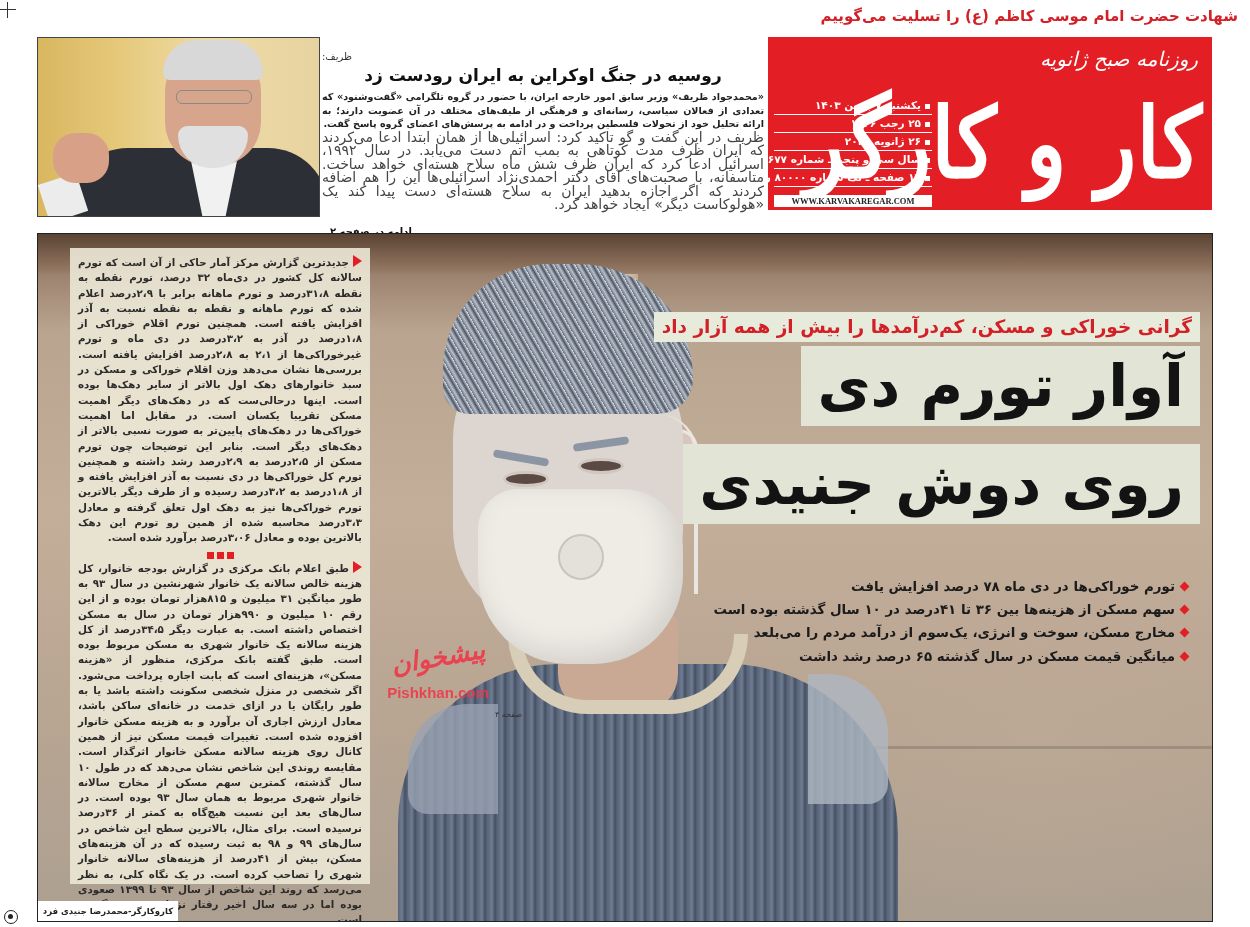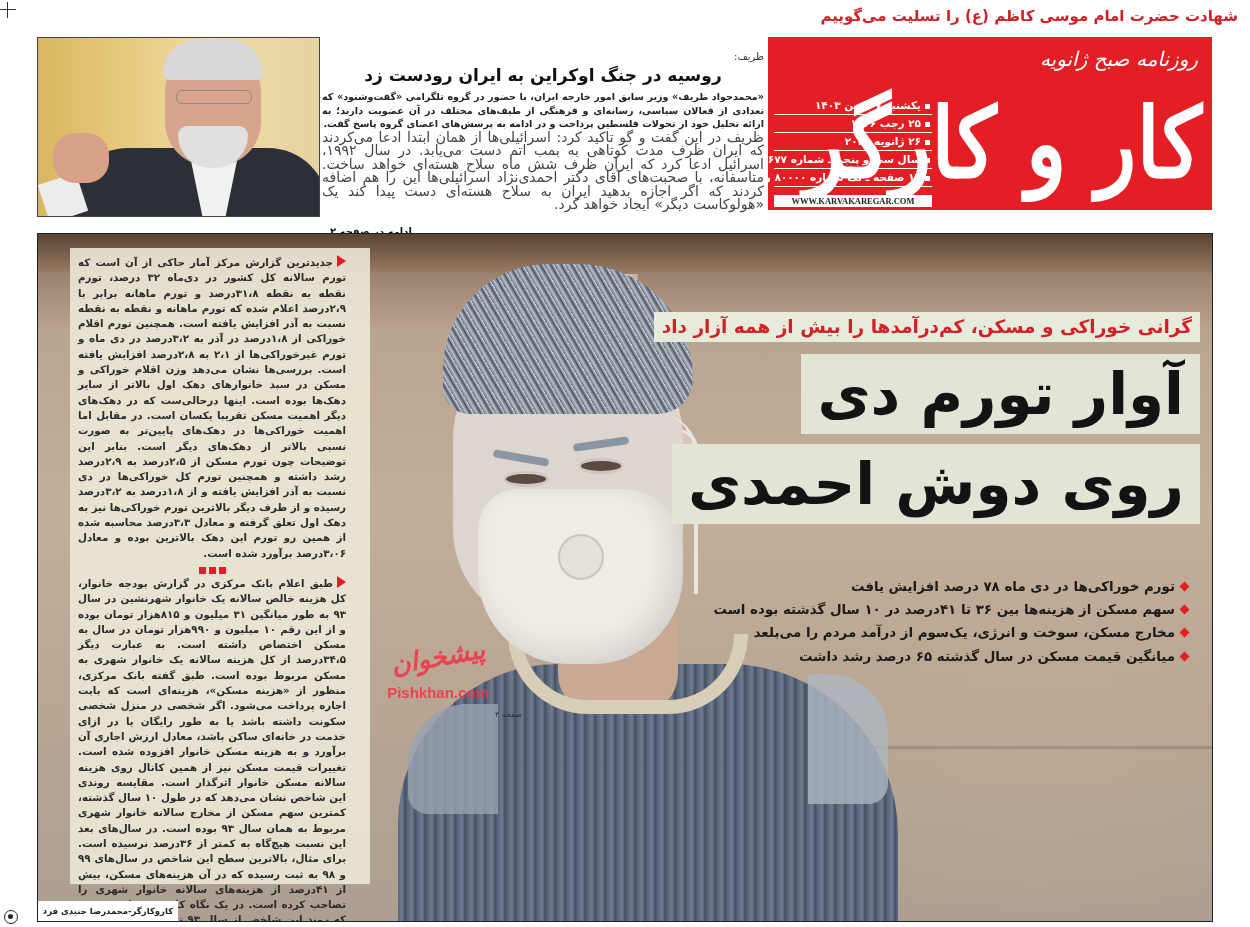--- a/index.html
+++ b/index.html
@@ -36,21 +36,21 @@
   .zarif-photo .shirt { position: absolute; left: 152px; top: 118px; width: 48px; height: 70px; background: #f1f1f1; clip-path: polygon(0 0, 100% 0, 70% 100%, 30% 100%); }
   .zarif-photo .head { position: absolute; left: 127px; top: 6px; width: 96px; height: 122px; background: #d6a58c; border-radius: 48px 48px 44px 44px; }
   .zarif-photo .hair { position: absolute; left: 125px; top: 2px; width: 100px; height: 40px; background: #d8d8d8; border-radius: 50px 50px 10px 10px; }
   .zarif-photo .beard { position: absolute; left: 140px; top: 88px; width: 70px; height: 42px; background: #e0e0e0; border-radius: 10px 10px 35px 35px; }
   .zarif-photo .glasses { position: absolute; left: 138px; top: 52px; width: 76px; height: 14px; border: 1.5px solid #8a8a8a; border-radius: 6px; }
   .zarif-photo .fist { position: absolute; left: 15px; top: 95px; width: 56px; height: 50px; background: #d9a088; border-radius: 22px; }
   .zarif-photo .cuff { position: absolute; left: 5px; top: 140px; width: 40px; height: 40px; background: #ececec; transform: rotate(-18deg); }
 
   
   .zarif-article { position: absolute; left: 322px; top: 50px; width: 442px; direction: rtl; text-align: right; }
-  .zarif-kicker { font-size: 10px; color: #333; text-align: right; line-height: 14px; }
+  .zarif-kicker { font-size: 10px; color: #333; text-align: left; line-height: 14px; }
   .zarif-title { font-size: 17px; font-weight: bold; text-align: center; line-height: 22px; color: #111; }
   .zarif-lead { font-size: 9.6px; font-weight: bold; line-height: 13.5px; text-align: justify; margin-top: 4px; color: #222; }
   .zarif-body { font-size: 14px; line-height: 13.5px; text-align: justify; color: #444; }
   .zarif-cont { position: absolute; left: 8px; top: 200px; font-size: 10px; font-weight: bold; color: #111; direction: rtl; margin-top: 28px; }
 
   
   .main-photo { position: absolute; left: 37px; top: 233px; width: 1176px; height: 689px; border: 1.5px solid #222; overflow: hidden;
     background:
       radial-gradient(ellipse 300px 200px at 1000px 500px, rgba(190,170,150,0.6), transparent),
       linear-gradient(180deg, #6b5443 0%, #9c8370 6%, #b9a48f 14%, #c3ae99 40%, #b8a592 70%, #ada091 100%); }
@@ -73,31 +73,31 @@
   .person .brow-l, .person .brow-r { position: absolute; width: 56px; height: 8px; background: #8c95a3; border-radius: 4px; }
   .person .brow-l { left: 455px; top: 220px; transform: rotate(10deg); }
   .person .brow-r { left: 535px; top: 206px; transform: rotate(-8deg); }
   .person .mask { position: absolute; left: 440px; top: 255px; width: 205px; height: 175px; background: #efece6; border-radius: 40px 60px 90px 90px;
     box-shadow: inset -10px -10px 30px rgba(0,0,0,0.12); }
   .person .valve { position: absolute; left: 520px; top: 300px; width: 46px; height: 46px; background: #e4e1da; border: 2px solid #c9c5bc; border-radius: 50%; }
   .person .strap { position: absolute; left: 600px; top: 180px; width: 60px; height: 180px; border-right: 4px solid #e9e5df; border-radius: 0 40px 0 0; }
 
   
   .left-column { position: absolute; left: 32px; top: 14px; width: 300px; height: 636px; background: rgba(236, 232, 214, 0.9);
-    padding: 7px 24px 6px 8px; direction: rtl; }
+    padding: 7px 8px 6px 8px; direction: rtl; }
   .col-para { font-size: 10.3px; font-weight: bold; line-height: 15.3px; text-align: justify; color: #2b2b2b; }
   .col-para .tri { display: inline-block; width: 0; height: 0; border-top: 6px solid transparent; border-bottom: 6px solid transparent;
     border-left: 9px solid #e31e24; margin-left: 4px; vertical-align: -1px; }
   .col-divider { text-align: center; margin: 3px 0 2px 0; line-height: 10px; }
   .col-divider span { display: inline-block; width: 7px; height: 7px; background: #e31e24; margin: 0 1.5px; }
 
   
   .headline-box { position: absolute; right: 14px; direction: rtl; }
   .kicker { top: 78px; right: 12px; background: #e7ebdc; color: #d32027; font-weight: bold; font-size: 18.5px; line-height: 30px; padding: 0 8px; white-space: nowrap; }
-  .headline-1 { top: 120px; right: 12px; background: #e2e4d6; color: #131313; font-weight: bold; font-size: 58px; line-height: 80px; padding: 0 16px; white-space: nowrap; }
+  .headline-1 { top: 112px; right: 12px; background: #e2e4d6; color: #131313; font-weight: bold; font-size: 58px; line-height: 80px; padding: 0 16px; white-space: nowrap; }
   .headline-2 { top: 210px; right: 12px; background: #e2e4d6; color: #131313; font-weight: bold; font-size: 58px; line-height: 80px; padding: 0 16px; white-space: nowrap; }
 
   .bullets { position: absolute; right: 24px; top: 305px; width: 450px; direction: rtl; margin-top: 36px; }
   .bullet { font-size: 13.4px; font-weight: bold; line-height: 23.2px; color: #1b1b1b; white-space: nowrap; }
   .bullet .dia { display: inline-block; width: 7px; height: 7px; background: #e31e24; transform: rotate(45deg); margin-left: 6px; vertical-align: 1px; }
 
   
   .watermark { position: absolute; left: 335px; top: 395px; width: 130px; text-align: center; color: #f0364a; opacity: 0.88; }
   .watermark .fa { font-family: "DejaVu Serif", serif; font-style: italic; font-weight: bold; font-size: 26px; line-height: 56px; direction: rtl; transform: rotate(-10deg); }
   .watermark .en { font-family: "Liberation Sans", sans-serif; font-size: 15px; font-weight: bold; line-height: 16px; }
@@ -170,21 +170,21 @@
 
   <div class="left-column">
     <p class="col-para"><span class="tri"></span><span>جدیدترین گزارش مرکز آمار حاکی از آن است که تورم سالانه کل کشور در دی‌ماه ۳۲ درصد، تورم نقطه به نقطه ۳۱،۸درصد و تورم ماهانه برابر با ۲،۹درصد اعلام شده که تورم ماهانه و نقطه به نقطه نسبت به آذر افزایش یافته است. همچنین تورم اقلام خوراکی از ۱،۸درصد در آذر به ۳،۲درصد در دی ماه و تورم غیرخوراکی‌ها از ۲،۱ به ۲،۸درصد افزایش یافته است. بررسی‌ها نشان می‌دهد وزن اقلام خوراکی و مسکن در سبد خانوارهای دهک اول بالاتر از سایر دهک‌ها بوده است. اینها درحالی‌ست که در دهک‌های دیگر اهمیت مسکن تقریبا یکسان است. در مقابل اما اهمیت خوراکی‌ها در دهک‌های پایین‌تر به صورت نسبی بالاتر از دهک‌های دیگر است. بنابر این توضیحات چون تورم مسکن از ۲،۵درصد به ۲،۹درصد رشد داشته و همچنین تورم کل خوراکی‌ها در دی نسبت به آذر افزایش یافته و از ۱،۸درصد به ۳،۲درصد رسیده و از طرف دیگر بالاترین تورم خوراکی‌ها نیز به دهک اول تعلق گرفته و معادل ۳،۳درصد محاسبه شده از همین رو تورم این دهک بالاترین بوده و معادل ۳،۰۶درصد برآورد شده است.</span></p>
     <div class="col-divider"><span></span><span></span><span></span></div>
     <p class="col-para"><span class="tri"></span><span>طبق اعلام بانک مرکزی در گزارش بودجه خانوار، کل هزینه خالص سالانه یک خانوار شهرنشین در سال ۹۳ به طور میانگین ۳۱ میلیون و ۸۱۵هزار تومان بوده و از این رقم ۱۰ میلیون و ۹۹۰هزار تومان در سال به مسکن اختصاص داشته است. به عبارت دیگر ۳۴،۵درصد از کل هزینه سالانه یک خانوار شهری به مسکن مربوط بوده است. طبق گفته بانک مرکزی، منظور از «هزینه مسکن»، هزینه‌ای است که بابت اجاره پرداخت می‌شود. اگر شخصی در منزل شخصی سکونت داشته باشد یا به طور رایگان یا در ازای خدمت در خانه‌ای ساکن باشد، معادل ارزش اجاری آن برآورد و به هزینه مسکن خانوار افزوده شده است. تغییرات قیمت مسکن نیز از همین کانال روی هزینه سالانه مسکن خانوار اثرگذار است. مقایسه روندی این شاخص نشان می‌دهد که در طول ۱۰ سال گذشته، کمترین سهم مسکن از مخارج سالانه خانوار شهری مربوط به همان سال ۹۳ بوده است. در سال‌های بعد این نسبت هیچ‌گاه به کمتر از ۳۶درصد نرسیده است. برای مثال، بالاترین سطح این شاخص در سال‌های ۹۹ و ۹۸ به ثبت رسیده که در آن هزینه‌های مسکن، بیش از ۴۱درصد از هزینه‌های سالانه خانوار شهری را تصاحب کرده است. در یک نگاه کلی، به نظر می‌رسد که روند این شاخص از سال ۹۳ تا ۱۳۹۹ صعودی بوده اما در سه سال اخیر رفتار نزولی به خود گرفته است.</span></p>
 
   </div>
 
   <div class="headline-box kicker">گرانی خوراکی و مسکن، کم‌درآمدها را بیش از همه آزار داد</div>
   <div class="headline-box headline-1">آوار تورم دی</div>
-  <div class="headline-box headline-2">روی دوش احمدی</div>
+  <div class="headline-box headline-2">روی دوش جنیدی</div>
 
   <div class="bullets">
     <div class="bullet"><span class="dia"></span><span>تورم خوراکی‌ها در دی ماه ۷۸ درصد افزایش یافت</span></div>
     <div class="bullet"><span class="dia"></span><span>سهم مسکن از هزینه‌ها بین ۳۶ تا ۴۱درصد در ۱۰ سال گذشته بوده است</span></div>
     <div class="bullet"><span class="dia"></span><span>مخارج مسکن، سوخت و انرژی، یک‌سوم از درآمد مردم را می‌بلعد</span></div>
     <div class="bullet"><span class="dia"></span><span>میانگین قیمت مسکن در سال گذشته ۶۵ درصد رشد داشت</span></div>
   </div>
 
   <div class="watermark">
     <div class="fa">پیشخوان</div>

